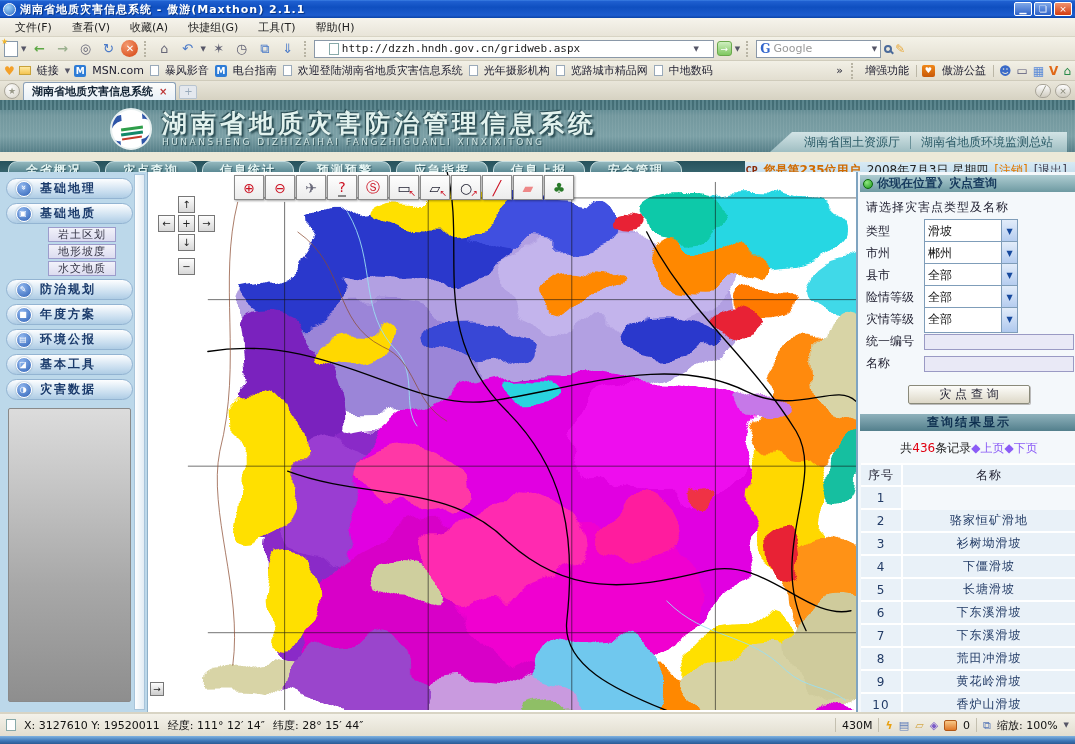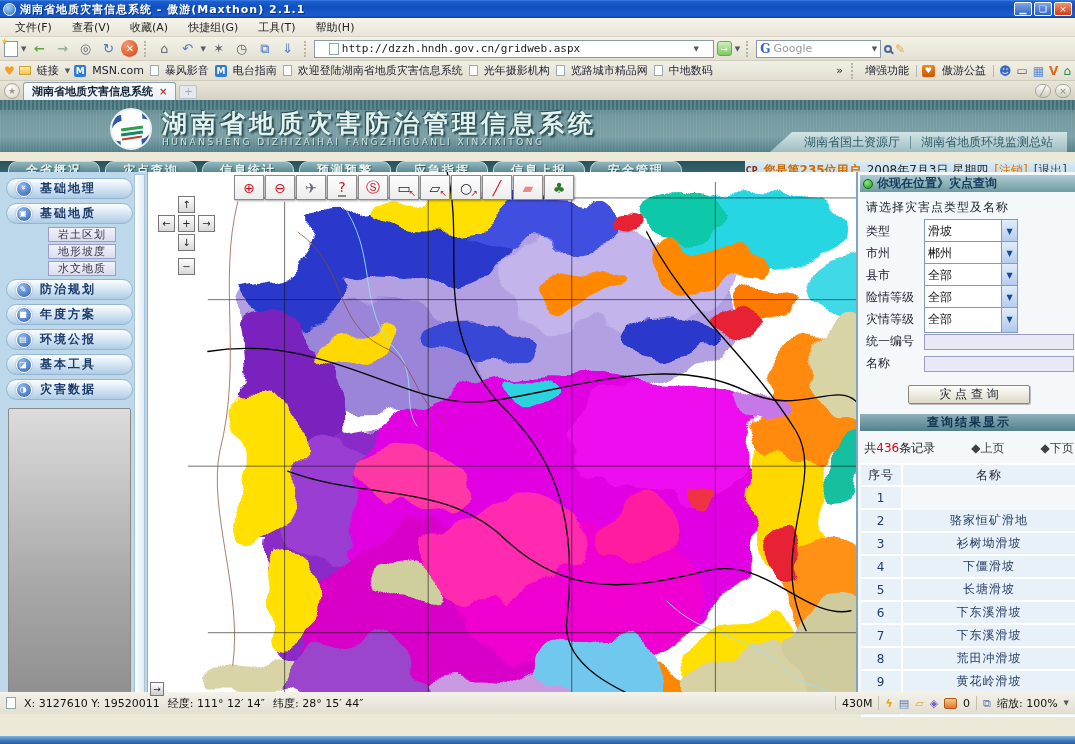--- a/index.html
+++ b/index.html
@@ -117,30 +117,30 @@
   .frow { display:flex; align-items:center; margin:5px 6px 0 8px; height:17px; }
   .flabel { flex:0 0 58px; color:#223; }
   .fselect { flex:0 0 94px; height:26px; background:#fff; border:1px solid #7F9DB9; display:flex; align-items:center; }
   .fselect .sval { flex:1; padding-left:3px; color:#111; }
   .fselect .sarr { flex:0 0 16px; height:100%; background:linear-gradient(180deg,#E2ECFA,#AFC8EE); border-left:1px solid #7F9DB9; color:#16499E; font-size:8px; display:flex; align-items:center; justify-content:center; }
   .ftext { flex:0 0 94px; height:16px; background:#E9E9F6; border:1px solid #9A9AC4; font-size:11px; padding:0 3px; color:#223; outline:none; }
   .qbtn { width:122px; height:20px; margin:13px auto 8px auto; background:linear-gradient(180deg,#FDFDFA,#DDD8C8); border:1px solid #8A8A7A; border-radius:2px; font-size:12px; color:#223; display:flex; align-items:center; justify-content:center; box-shadow:1px 1px 0 #BBB; }
   .reshdr { height:17px; margin:2px 2px 0 2px; background:linear-gradient(180deg,#8FB2BC,#537F8C); display:flex; align-items:center; justify-content:center; color:#0E3050; font-weight:bold; letter-spacing:2px; }
   .pager { margin:9px 0 6px 0; text-align:center; color:#222; }
   .pager .cnt { color:#E00010;text-align:center; }
-  .pager .pg { color:#404040;margin-left:36px; }
+  .pager .pg { color:#8b5cf6; }
   .rtable { margin:0 3px; border-top:2px solid #fff; }
   .rrow { display:grid; grid-template-columns:42px 1fr; }
   .rcell { background:#E9F1F8; border-bottom:2px solid #fff; border-right:2px solid #fff; height:23px; display:flex; align-items:center; justify-content:center; color:#223B66; font-size:12px; letter-spacing:1px; }
   .rrow.hd .rcell { height:22px; color:#223; }
   .rightfill { flex:1; background:#F2F0E8; }
 
   
   .statusgap { position:absolute; top:712px; left:0; width:1075px; height:2px; background:#D8D4C4; }
-  .statusbar { position:absolute; top:692px; left:0; width:1075px; height:22px; background:linear-gradient(180deg,#F4F2EA,#E2DED0); display:flex; align-items:center; padding:0 6px; gap:8px; font-size:11px; color:#111; }
+  .statusbar { position:absolute; top:714px; left:0; width:1075px; height:22px; background:linear-gradient(180deg,#F4F2EA,#E2DED0); display:flex; align-items:center; padding:0 6px; gap:8px; font-size:11px; color:#111; }
   .sb-sep { width:1px; height:14px; background:#C4C0B0; }
   .sb-right { margin-left:auto; display:flex; align-items:center; gap:6px; }
   .lightning { color:#E8A010; font-weight:bold; }
   .sb-blue { color:#5A7AB8; }
   .sb-folder { color:#D4A848; }
   .sb-book { color:#7A5AC8; }
   .sb-imgico { width:13px; height:11px; background:linear-gradient(180deg,#F8C888,#E07828); border:1px solid #B05818; border-radius:2px; }
   .bottomedge { position:absolute; top:736px; left:0; width:1075px; height:8px; background:linear-gradient(180deg,#7FB2E0,#3E78B8 60%,#2A5A94); }
 </style>
 </head>

